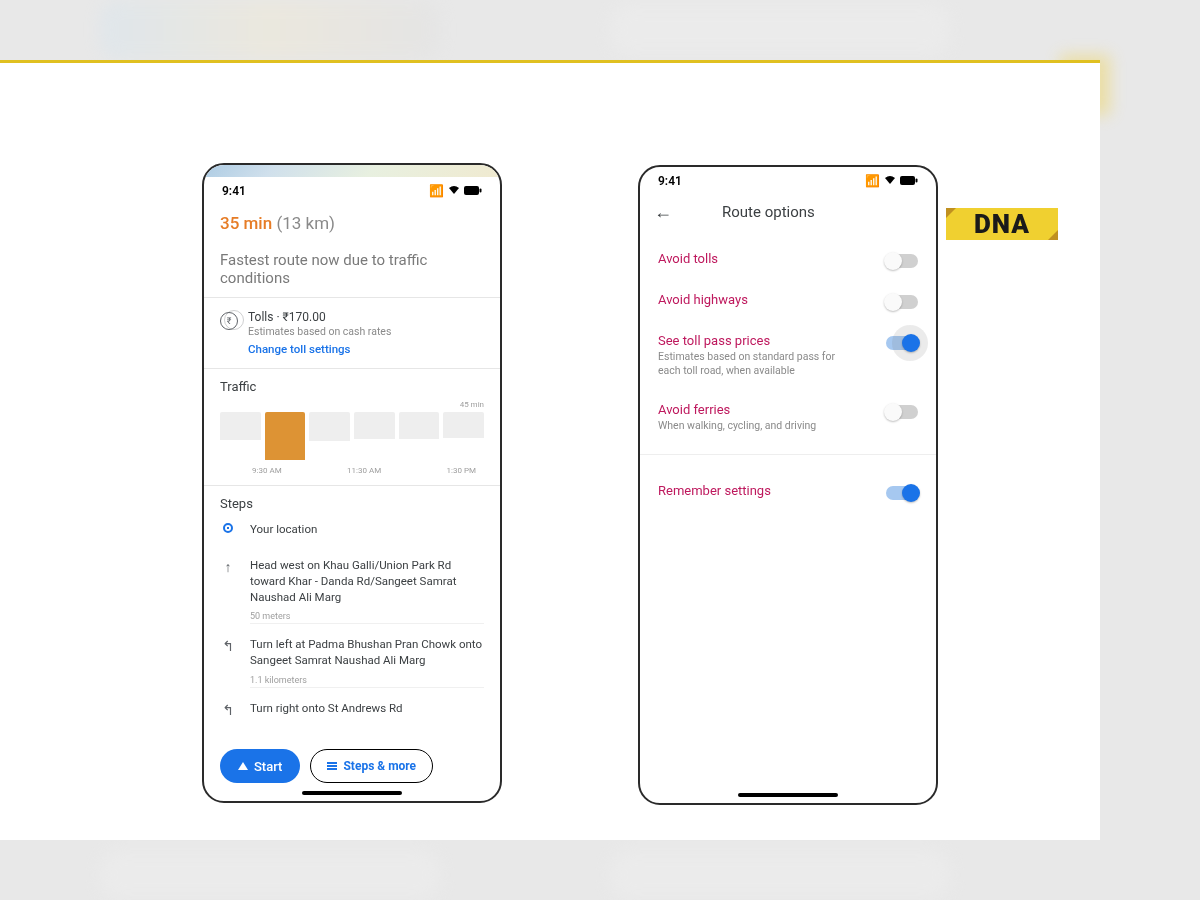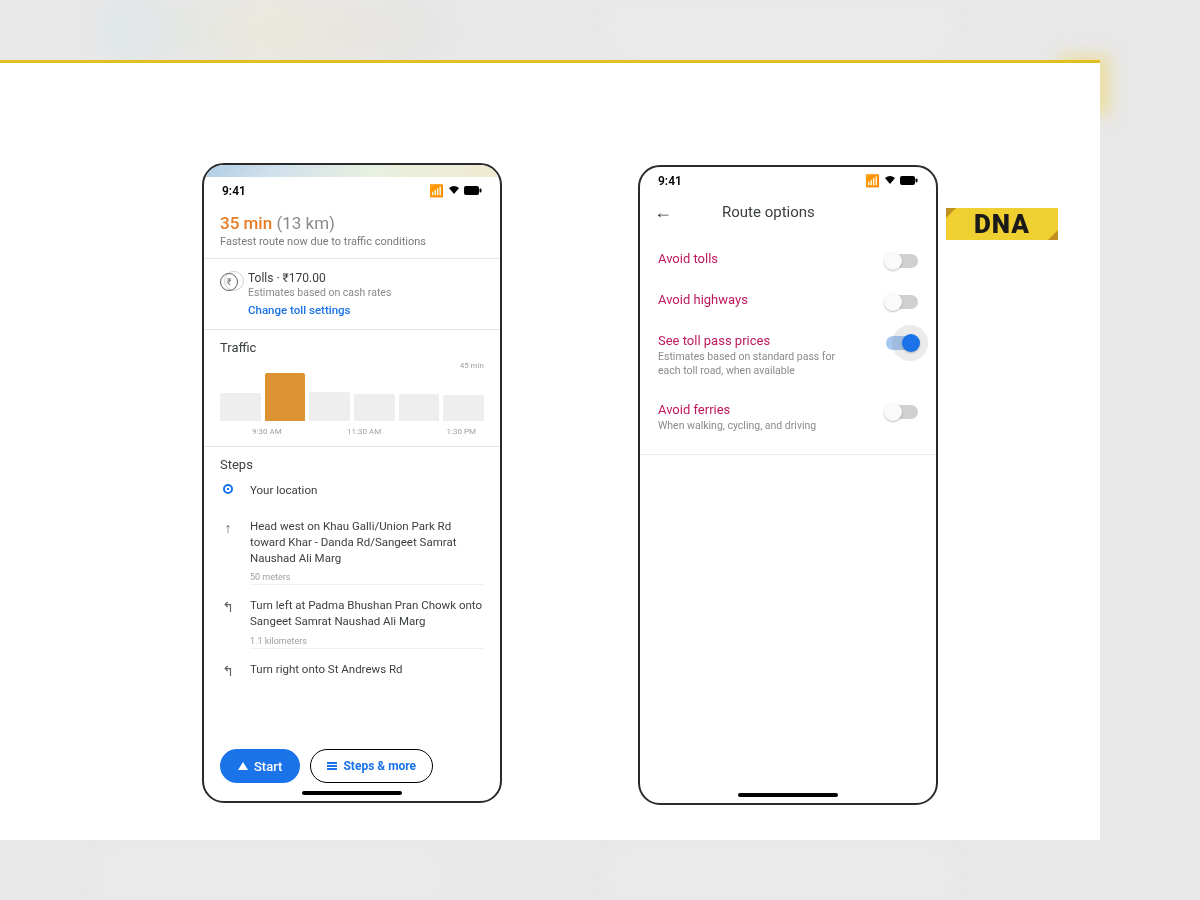--- a/index.html
+++ b/index.html
@@ -18,30 +18,30 @@
 .phone-left { top: 100px; left: 202px; }
 .phone-right { top: 102px; left: 638px; }
 .status-bar { height: 28px; display: flex; justify-content: space-between; align-items: center; padding: 0 18px; font-size: 12px; font-weight: 600; position: relative; z-index: 2; }
 .status-icons { display: flex; gap: 4px; align-items: center; }
 .map-strip { height: 40px; background: linear-gradient(135deg, #a0c4e0 0%, #d0e0ec 30%, #e8f0e0 60%, #f0ead0 100%); margin-top: -28px; position: relative; z-index: 1; }
 .home-indicator { position: absolute; bottom: 6px; left: 50%; transform: translateX(-50%); width: 100px; height: 4px; background: #000; border-radius: 2px; }
 .route-body { padding: 8px 16px; }
 .route-time { font-size: 17px; font-weight: 500; }
 .route-time-orange { color: #e67c26; }
 .route-time-grey { color: #8a8a8a; font-weight: 400; }
-.route-sub { font-size: 11px; color: #7a7a7a; margin-top: 2px; }
+.route-sub { font-size: 15px; color: #7a7a7a; margin-top: 18px; }
 .divider { height: 1px; background: #e6e6e6; margin: 10px -16px; }
 .toll-row { display: flex; gap: 10px; padding: 2px 0; }
 .toll-icon { width: 18px; height: 18px; border: 1.5px solid #5f6368; border-radius: 50%; display: flex; align-items: center; justify-content: center; font-size: 9px; color: #5f6368; flex-shrink: 0; margin-top: 2px; position: relative; }
 .toll-icon::after { content: ''; position: absolute; width: 18px; height: 18px; border: 1.5px solid #5f6368; border-radius: 50%; top: -3px; left: 3px; opacity: 0.3; }
 .toll-text { font-size: 12px; color: #3c4043; }
 .toll-sub { font-size: 10.5px; color: #8a8a8a; margin-top: 1px; }
 .toll-link { font-size: 11.5px; color: #1a73e8; margin-top: 4px; font-weight: 500; }
 .section-title { font-size: 13px; color: #3c4043; margin-top: 4px; }
-.traffic-chart { display: flex; align-items: flex-end; gap: 4px; height: 48px; margin-top: 18px; margin-bottom: 6px; position: relative; }
+.traffic-chart { display: flex; align-items: flex-start; gap: 4px; height: 48px; margin-top: 18px; margin-bottom: 6px; position: relative; }
 .traffic-bar { flex: 1; background: #eeeeee; border-radius: 2px 2px 0 0; }
 .traffic-bar-active { background: #dd9334; }
 .traffic-label-top { position: absolute; right: 0; top: -12px; font-size: 8px; color: #9e9e9e; }
 .traffic-labels { display: flex; justify-content: space-between; font-size: 8px; color: #9e9e9e; padding: 0 8px 0 32px; }
 .steps-section { margin-top: 8px; }
 .step-row { display: flex; gap: 14px; padding: 10px 0; align-items: flex-start; }
 .step-icon { width: 16px; flex-shrink: 0; display: flex; justify-content: center; align-items: center; font-size: 14px; color: #5f6368; margin-top: 2px; }
 .dot-icon { width: 10px; height: 10px; border: 2px solid #1a73e8; border-radius: 50%; background: radial-gradient(circle, #1a73e8 0 30%, #fff 30% 100%); }
 .step-text { font-size: 11.5px; color: #3c4043; line-height: 1.4; }
 .step-dist { font-size: 9px; color: #9e9e9e; margin-left: 30px; margin-top: -4px; }
@@ -229,17 +229,23 @@
       <div class="option-row">
         <div>
           <div class="option-label">Avoid ferries</div>
           <div class="option-sub">When walking, cycling, and driving</div>
         </div>
         <div class="toggle"></div>
       </div>
 
       <div class="gap-divider"></div>
 
+      <div class="option-row">
+        <div>
+          <div class="option-label">Remember settings</div>
+        </div>
+        <div class="toggle on"></div>
+      </div>
     </div>
     <div class="home-indicator"></div>
   </div>
 
 </div>
 
 </body></html>

